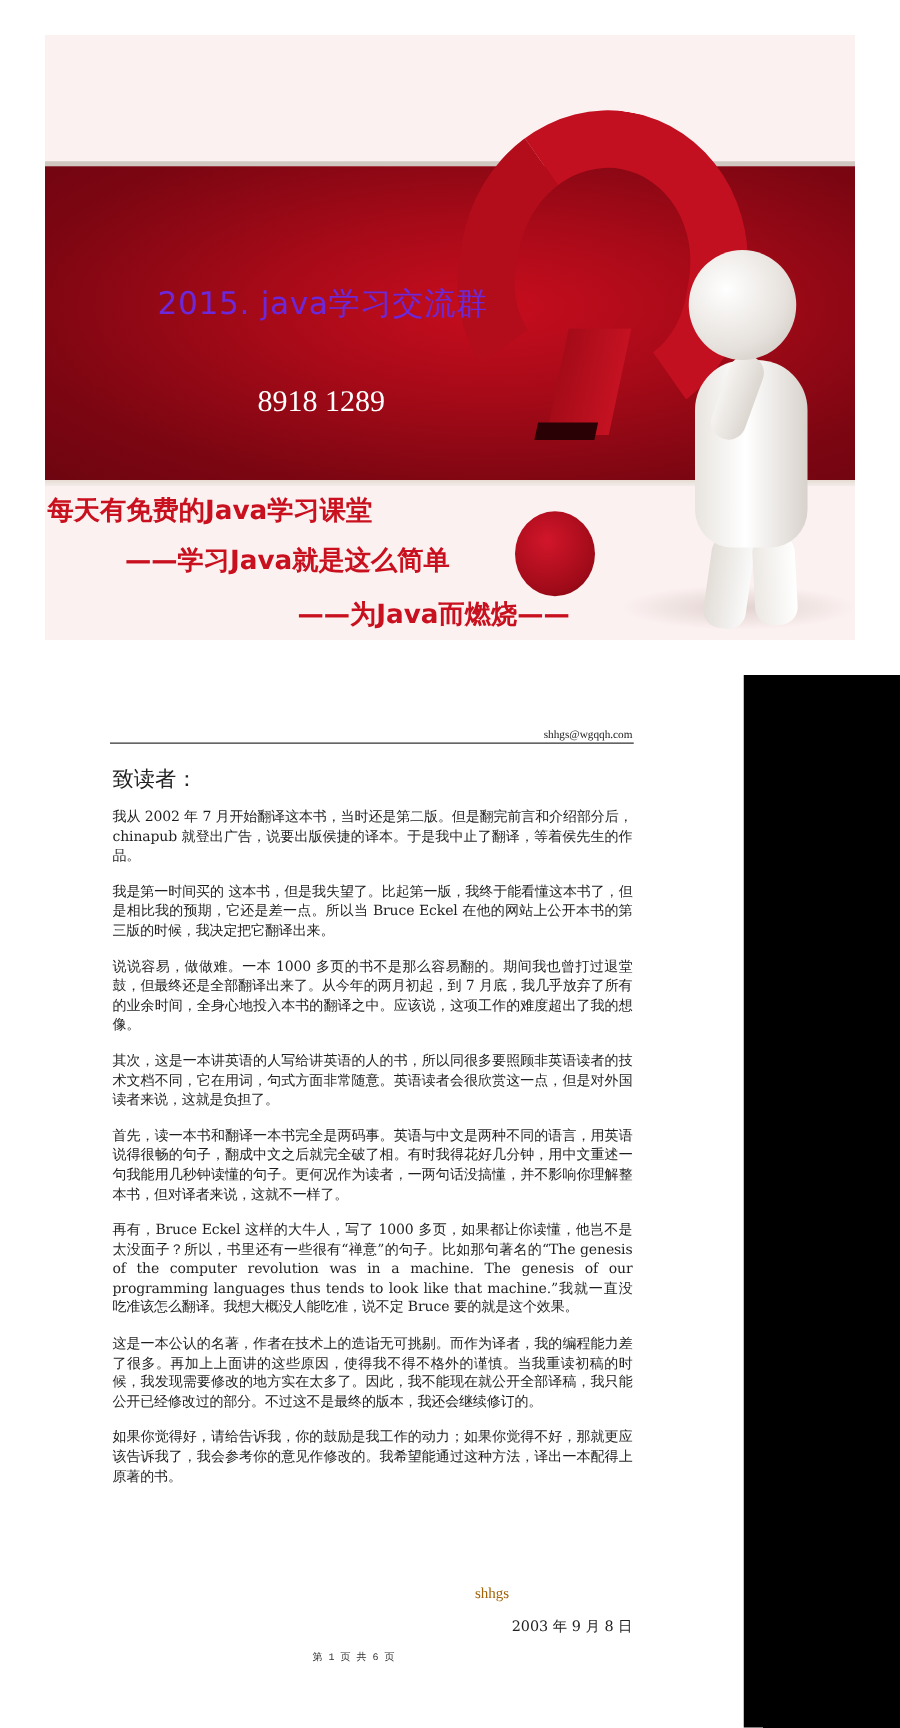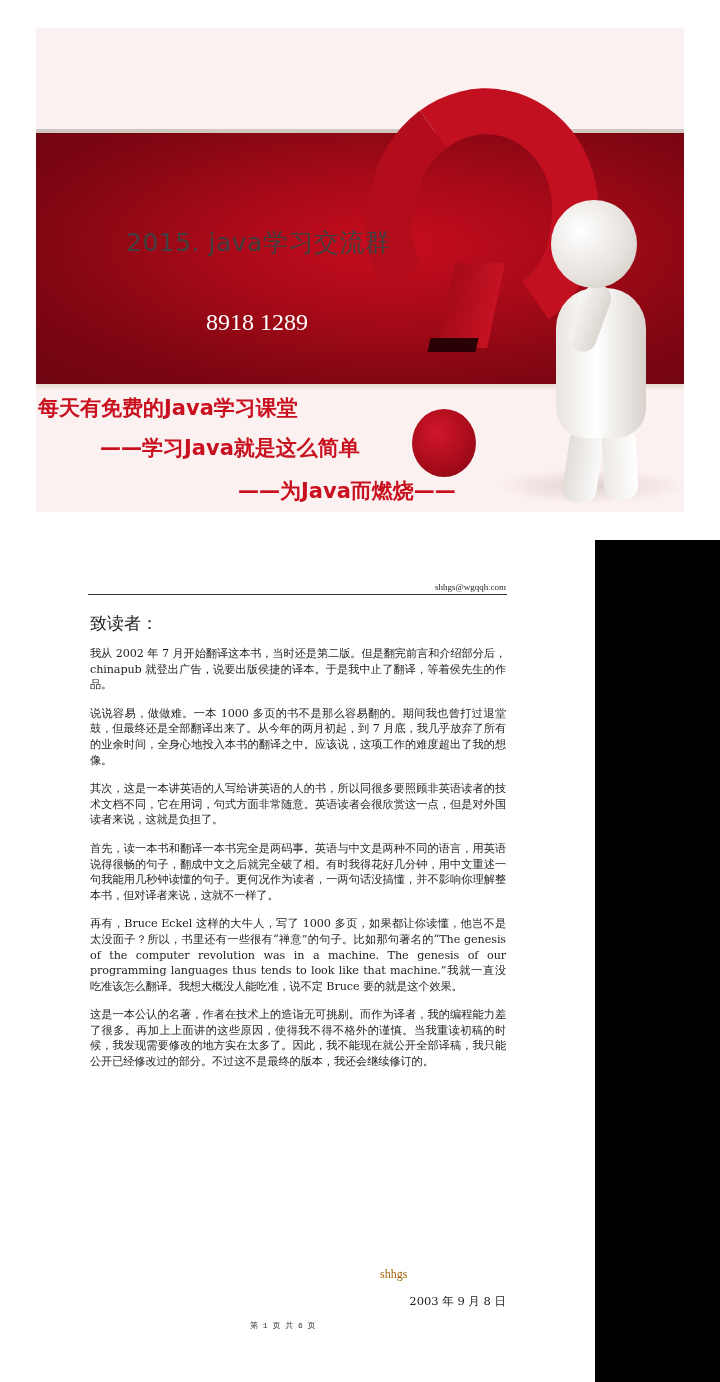--- a/index.html
+++ b/index.html
@@ -71,21 +71,21 @@
     transform: rotate(20deg);
   }
   .floor-shadow {
     position: absolute; left: 460px; top: 440px; width: 190px; height: 36px;
     border-radius: 50%;
     background: radial-gradient(ellipse, rgba(170,150,140,0.35), rgba(252,241,241,0) 70%);
   }
   .banner-title {
     position: absolute; left: 90px; top: 198px;
     font-family: "DejaVu Sans", "Liberation Sans", sans-serif;
-    font-size: 25px; color: #404040; letter-spacing: 0.5px; white-space: nowrap;
+    font-size: 25px; color: #6d28d9; letter-spacing: 0.5px; white-space: nowrap;
   }
   .banner-number {
     position: absolute; left: 170px; top: 281px;
     font-family: "Liberation Serif", "DejaVu Serif", serif;
     font-size: 24px; color: #ffffff; white-space: nowrap;
   }
   .slogan {
     position: absolute; font-family: "DejaVu Sans", "Liberation Sans", sans-serif;
     font-weight: bold; color: #c8101e; font-size: 21px; white-space: nowrap;
   }
@@ -157,22 +157,24 @@
 </div>
 
 <div class="side-panel"></div>
 
 <div class="doc-header-email">shhgs@wgqqh.com</div>
 <div class="doc-header-rule"></div>
 <div class="doc-title">致读者：</div>
 
 <div class="doc-body">
   <p class="para">我从 2002 年 7 月开始翻译这本书，当时还是第二版。但是翻完前言和介绍部分后，chinapub 就登出广告，说要出版侯捷的译本。于是我中止了翻译，等着侯先生的作品。</p>
+  <p class="para">我是第一时间买的 这本书，但是我失望了。比起第一版，我终于能看懂这本书了，但是相比我的预期，它还是差一点。所以当 Bruce Eckel 在他的网站上公开本书的第三版的时候，我决定把它翻译出来。</p>
   <p class="para">说说容易，做做难。一本 1000 多页的书不是那么容易翻的。期间我也曾打过退堂鼓，但最终还是全部翻译出来了。从今年的两月初起，到 7 月底，我几乎放弃了所有的业余时间，全身心地投入本书的翻译之中。应该说，这项工作的难度超出了我的想像。</p>
   <p class="para">其次，这是一本讲英语的人写给讲英语的人的书，所以同很多要照顾非英语读者的技术文档不同，它在用词，句式方面非常随意。英语读者会很欣赏这一点，但是对外国读者来说，这就是负担了。</p>
   <p class="para">首先，读一本书和翻译一本书完全是两码事。英语与中文是两种不同的语言，用英语说得很畅的句子，翻成中文之后就完全破了相。有时我得花好几分钟，用中文重述一句我能用几秒钟读懂的句子。更何况作为读者，一两句话没搞懂，并不影响你理解整本书，但对译者来说，这就不一样了。</p>
   <p class="para">再有，Bruce Eckel 这样的大牛人，写了 1000 多页，如果都让你读懂，他岂不是太没面子？所以，书里还有一些很有“禅意”的句子。比如那句著名的“The genesis of the computer revolution was in a machine. The genesis of our programming languages thus tends to look like that machine.”我就一直没吃准该怎么翻译。我想大概没人能吃准，说不定 Bruce 要的就是这个效果。</p>
   <p class="para">这是一本公认的名著，作者在技术上的造诣无可挑剔。而作为译者，我的编程能力差了很多。再加上上面讲的这些原因，使得我不得不格外的谨慎。当我重读初稿的时候，我发现需要修改的地方实在太多了。因此，我不能现在就公开全部译稿，我只能公开已经修改过的部分。不过这不是最终的版本，我还会继续修订的。</p>
+  <p class="para">如果你觉得好，请给告诉我，你的鼓励是我工作的动力；如果你觉得不好，那就更应该告诉我了，我会参考你的意见作修改的。我希望能通过这种方法，译出一本配得上原著的书。</p>
 </div>
 
 <div class="signature">shhgs</div>
 <div class="sign-date">2003 年 9 月 8 日</div>
 <div class="page-footer">第 1 页 共 6 页</div>
 
 </body></html>

